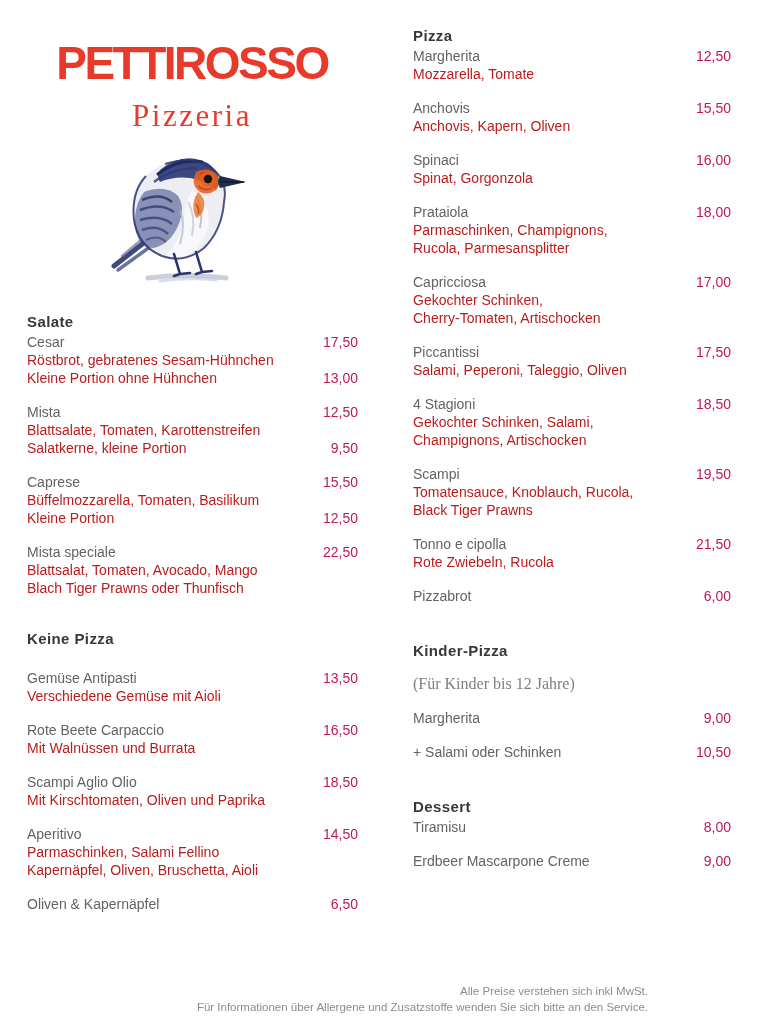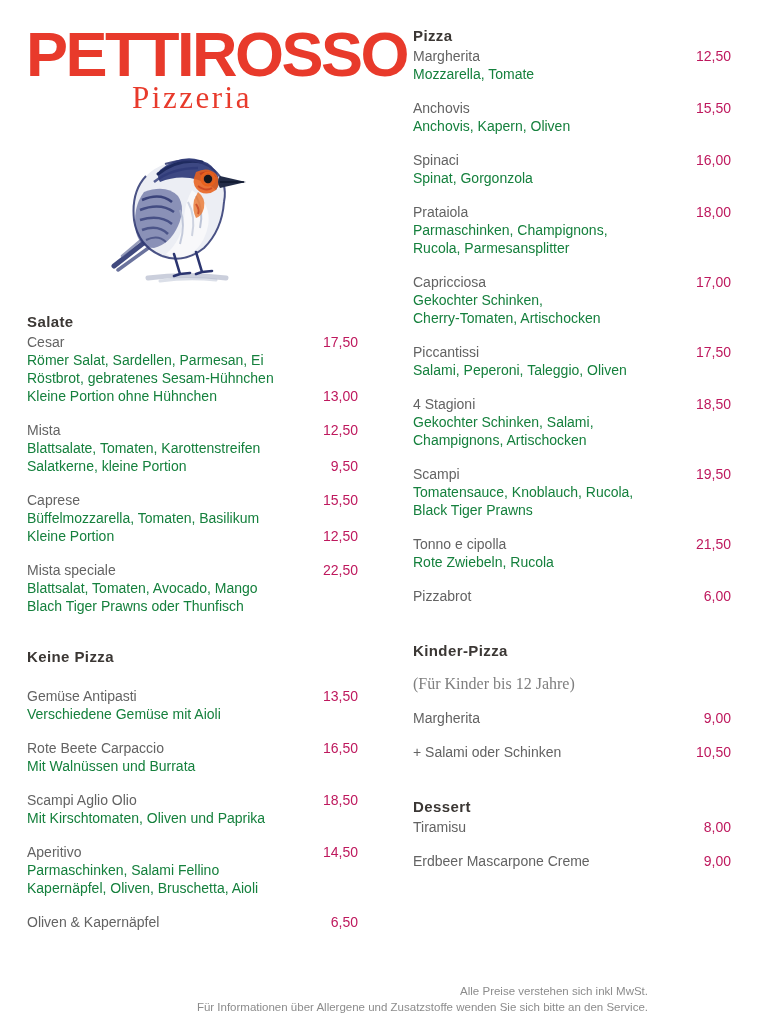--- a/index.html
+++ b/index.html
@@ -6,21 +6,21 @@
   body{
     width:768px;height:1024px;position:relative;overflow:hidden;
     font-family:"Liberation Sans","DejaVu Sans",sans-serif;
     -webkit-font-smoothing:antialiased;
   }
   .page{position:absolute;inset:0;background:#ffffff;}
 
   
   .brand{position:absolute;left:22px;top:26px;width:340px;text-align:center;}
   .brand-title{
-    margin:4px;color:#e83a2b;font-weight:800;font-size:63px;line-height:48px;
+    margin:13px;color:#e83a2b;font-weight:800;font-size:46px;line-height:48px;
     letter-spacing:-2.5px;white-space:nowrap;
   }
   .brand-sub{
     margin:4px 0 0 0;color:#e83a2b;font-weight:400;font-size:31px;line-height:32px;
     letter-spacing:2.5px;
     font-family:Liberation Serif, serif;
   }
   .bird{position:absolute;left:108px;top:152px;width:150px;height:132px;}
 
   
@@ -37,21 +37,21 @@
   .col-right .section + .section{margin-top:37px;}
 
   .item{margin-top:16px;}
   .section .item:first-of-type{margin-top:2px;}
   .col-left  .section:nth-of-type(2) .item:first-of-type{margin-top:21px;}
   .col-right .section:nth-of-type(2) .item:first-of-type{margin-top:23px;}
 
   .row{display:flex;justify-content:space-between;align-items:baseline;gap:27px;}
   .item-name{color:#636363;line-height:18px;}
   .item-price{color:#be185d;line-height:18px;white-space:nowrap;padding-left:10px;}
-  .desc{color:#15803d;line-height:18px;}
+  .desc{color:#b91c1c;line-height:18px;}
 
   
   .footer{
     position:absolute;left:0;top:984px;width:648px;text-align:right;
     font-size:11.5px;line-height:15.5px;color:#8c8c8c;
   }
 </style>
 </head>
 <body>
 
@@ -111,23 +111,20 @@
 
   <div class="col col-left">
       <section class="section">
         <h2 class="section-title">Salate</h2>
         <div class="item">
           <div class="row">
             <span class="item-name">Cesar</span>
             <span class="item-price">17,50</span>
           </div>
           <div class="row">
-            <span class="desc">Römer Salat, Sardellen, Parmesan, Ei</span>
-          </div>
-          <div class="row">
             <span class="desc">Röstbrot, gebratenes Sesam-Hühnchen</span>
           </div>
           <div class="row">
             <span class="desc">Kleine Portion ohne Hühnchen</span>
             <span class="item-price">13,00</span>
           </div>
         </div>
         <div class="item">
           <div class="row">
             <span class="item-name">Mista</span>

